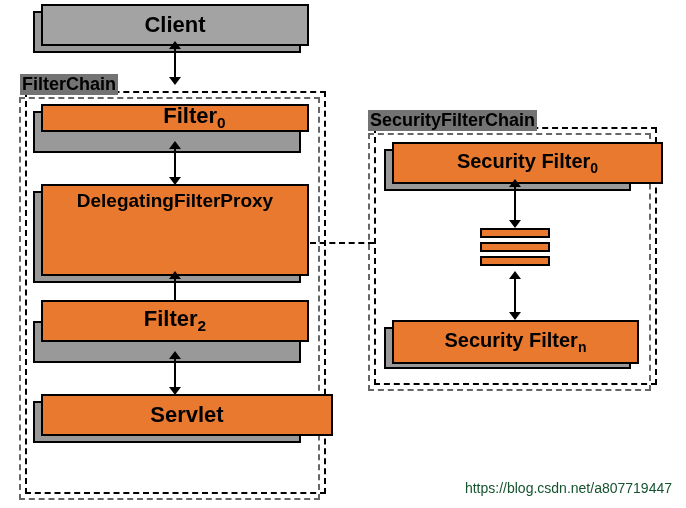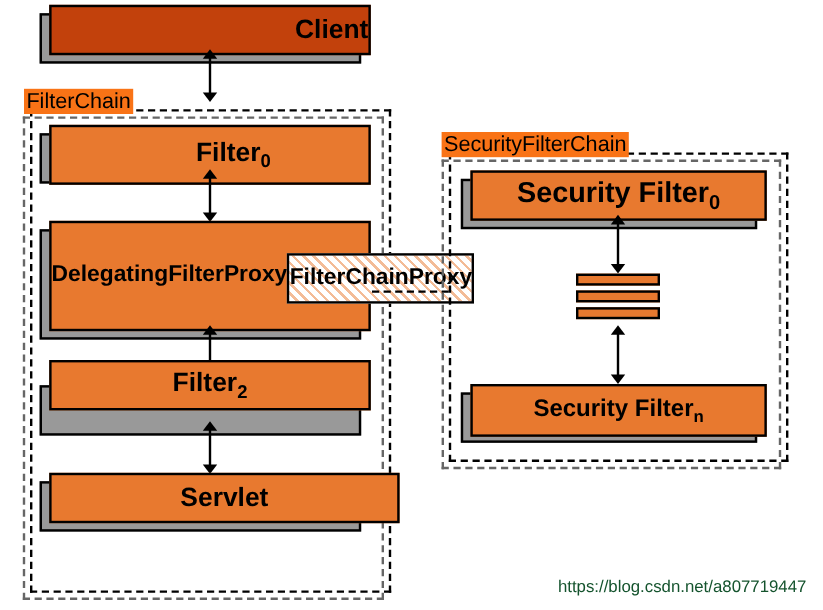--- a/index.html
+++ b/index.html
@@ -19,31 +19,31 @@
     font-weight: bold;
     display: flex;
     align-items: center;
     justify-content: center;
   }
   .shadow {
     position: absolute;
     background: #999;
     border: 2px solid #000;
   }
-  .client { background: #c2410c; justify-content: flex-end; }
+  .client { background: #a3a3a3; }
   .orange { background: #e8792f; }
   .hatched {
     background: #fff;
     background-image: repeating-linear-gradient(45deg, transparent, transparent 4px, rgba(232,121,47,0.5) 4px, rgba(232,121,47,0.5) 6px);
   }
   .container-label {
     position: absolute;
-    font-weight: normal;
+    font-weight: bold;
     font-size: 18px;
-    background: #f97316;
+    background: #737373;
     padding: 0 2px;
     z-index: 10;
   }
   .dashed-box {
     position: absolute;
     border: 2px dashed #000;
   }
   .arrow-v {
     position: absolute;
     width: 2px;
@@ -91,32 +91,29 @@
   <span>Client</span>
 </div>
 
 <div class="arrow-v" style="left:175px; top:48px; height:30px;"></div>
 
 <div class="container-label" style="left:20px; top:74px;">FilterChain</div>
 <div class="shadow" style="left:19px; top:97px; width:301px; height:403px; background:transparent; border:2px dashed #666;"></div>
 <div class="dashed-box" style="left:25px; top:91px; width:301px; height:403px;"></div>
 
 <div class="shadow" style="left:33px; top:111px; width:268px; height:42px;"></div>
-<div class="box orange" style="position:absolute; left:41px; top:104px; width:268px; height:50px; font-size:22px;padding-left:39px;">
+<div class="box orange" style="position:absolute; left:41px; top:104px; width:268px; height:28px; font-size:22px;padding-left:39px;">
   <span><span>Filter</span><span class="sub">0</span></span>
 </div>
 
 <div class="arrow-v" style="left:175px; top:148px; height:30px;"></div>
 
 <div class="shadow" style="left:33px; top:191px; width:268px; height:92px;"></div>
-<div class="box orange" style="position:absolute; left:41px; top:184px; width:268px; height:92px; flex-direction:row; padding-top:4px; justify-content:flex-start;">
+<div class="box orange" style="position:absolute; left:41px; top:184px; width:268px; height:92px; flex-direction:column; padding-top:4px; justify-content:flex-start;">
   <div style="font-size:19px; margin-bottom:6px;">DelegatingFilterProxy</div>
-  <div class="box hatched" style="width:244px; height:42px; font-size:19px;">
-    <span>FilterChainProxy</span>
-  </div>
 </div>
 
 <div class="arrow-v" style="left:175px; top:278px; height:30px;"></div>
 
 <div class="shadow" style="left:33px; top:321px; width:268px; height:42px;"></div>
 <div class="box orange" style="position:absolute; left:41px; top:300px; width:268px; height:42px; font-size:22px;">
   <span><span>Filter</span><span class="sub">2</span></span>
 </div>
 
 <div class="arrow-v" style="left:175px; top:358px; height:30px;"></div>
@@ -126,21 +123,21 @@
   <span>Servlet</span>
 </div>
 
 <div style="position:absolute; left:310px; top:242px; width:64px; border-top:2px dashed #000;"></div>
 
 <div class="container-label" style="left:368px; top:110px;">SecurityFilterChain</div>
 <div class="shadow" style="left:368px; top:133px; width:283px; height:258px; background:transparent; border:2px dashed #666;"></div>
 <div class="dashed-box" style="left:374px; top:127px; width:283px; height:258px;"></div>
 
 <div class="shadow" style="left:384px; top:149px; width:247px; height:42px;"></div>
-<div class="box orange" style="position:absolute; left:392px; top:142px; width:247px; height:42px; font-size:24px;">
+<div class="box orange" style="position:absolute; left:392px; top:142px; width:271px; height:42px; font-size:20px;">
   <span><span>Security Filter</span><span class="sub">0</span></span>
 </div>
 
 <div class="arrow-v" style="left:515px; top:186px; height:35px;"></div>
 
 <div class="bars" style="left:480px; top:228px;">
   <div></div>
     <div></div>
     <div></div>
 </div>

